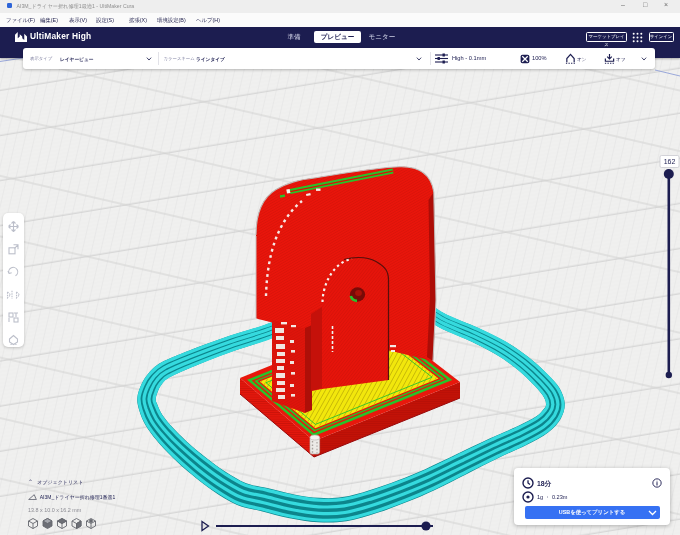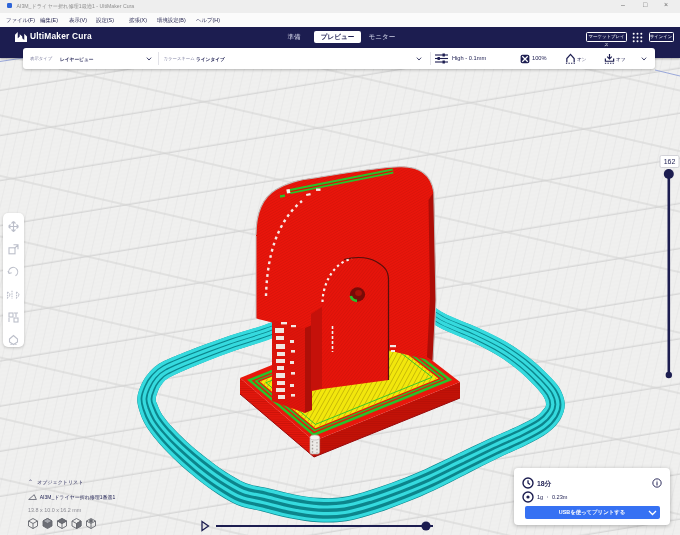--- a/index.html
+++ b/index.html
@@ -170,21 +170,21 @@
   <span style="left:69px">表示(V)</span>
   <span style="left:96px">設定(S)</span>
   <span style="left:129px">拡張(X)</span>
   <span style="left:157px">環境設定(B)</span>
   <span style="left:196px">ヘルプ(H)</span>
 </div>
 <div id="header">
   <svg width="12" height="10" style="left:15px; top:4.5px;" viewBox="0 0 24 20">
     <path d="M0 20 V5.5 L5.5 0 V12.5 L9.5 9 V4.5 L14.5 9 V12.5 L18.5 16 V3.5 L24 9 V20 Z" fill="#ffffff"></path>
   </svg>
-  <div id="logo">UltiMaker Cura</div>
+  <div id="logo">UltiMaker High</div>
   <div class="tab" style="left:279px; width:30px;">準備</div>
   <div id="tab-active">プレビュー</div>
   <div class="tab" style="left:367px; width:30px;">モニター</div>
   <div class="hbtn" style="left:586px; width:41px;">マーケットプレイス</div>
   <svg width="11" height="11" style="left:631.5px; top:4.5px;" viewBox="0 0 13 13">
     <g fill="#fff">
         <circle cx="2" cy="2" r="1.2"></circle>
         <circle cx="6.5" cy="2" r="1.2"></circle>
         <circle cx="11" cy="2" r="1.2"></circle>
     <circle cx="2" cy="6.5" r="1.2"></circle>

